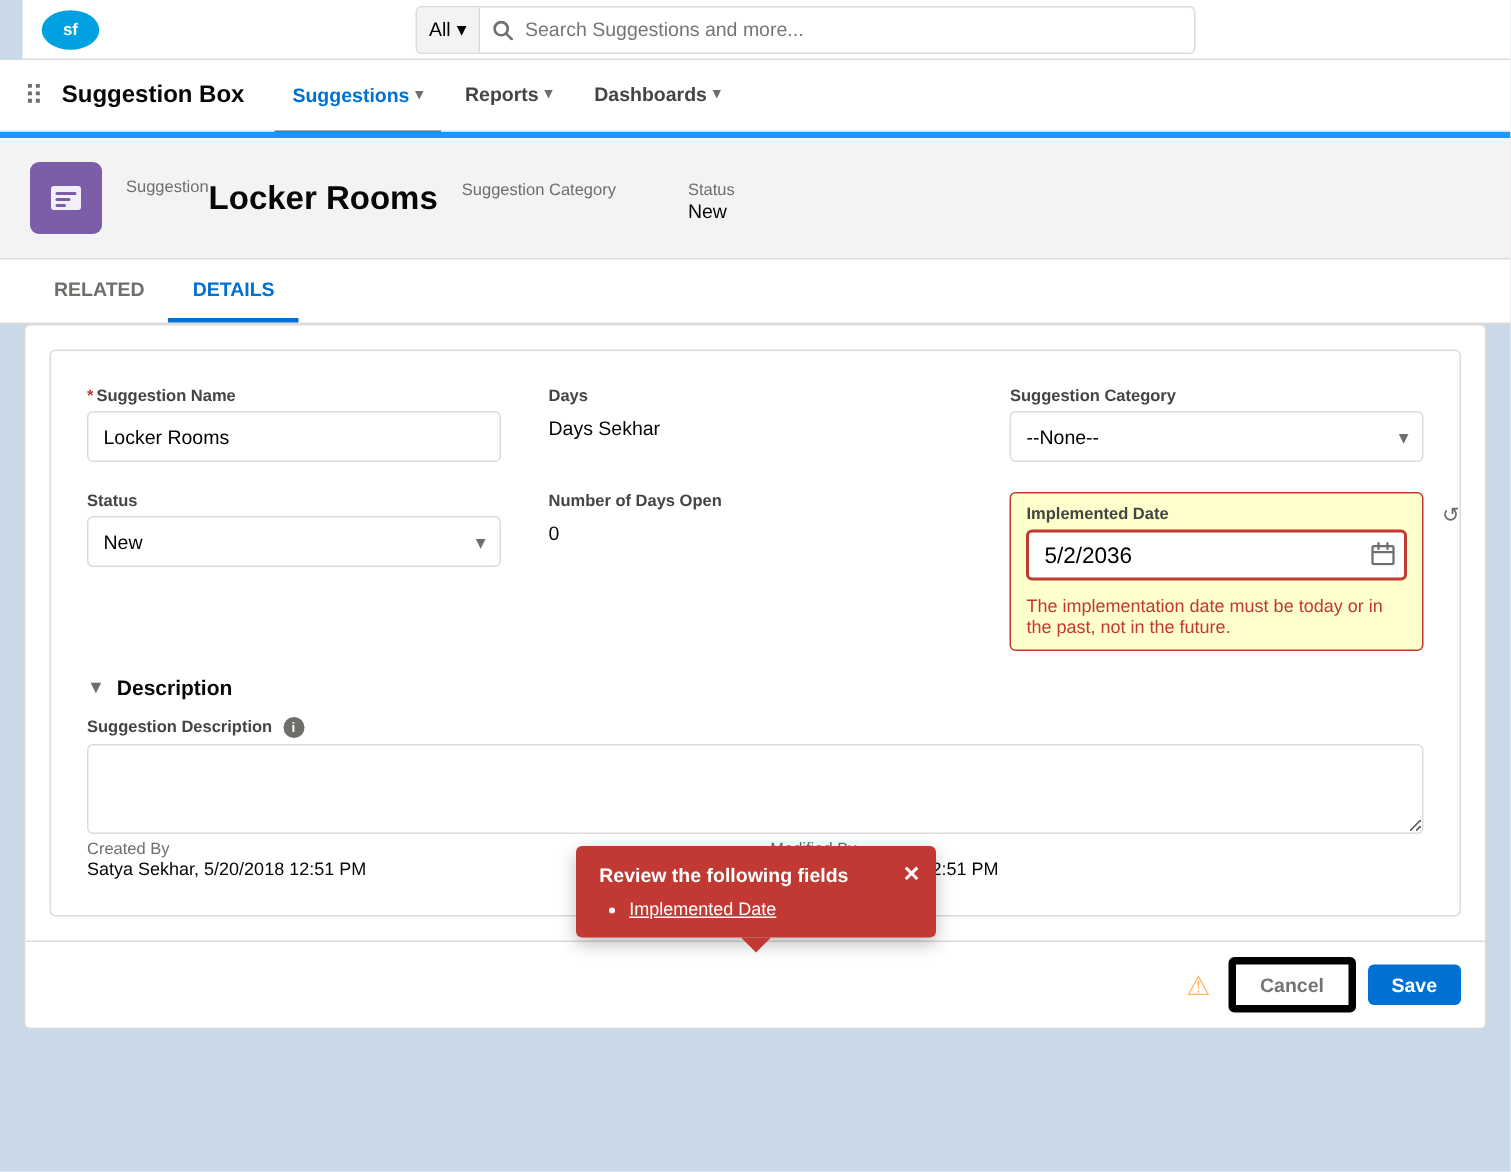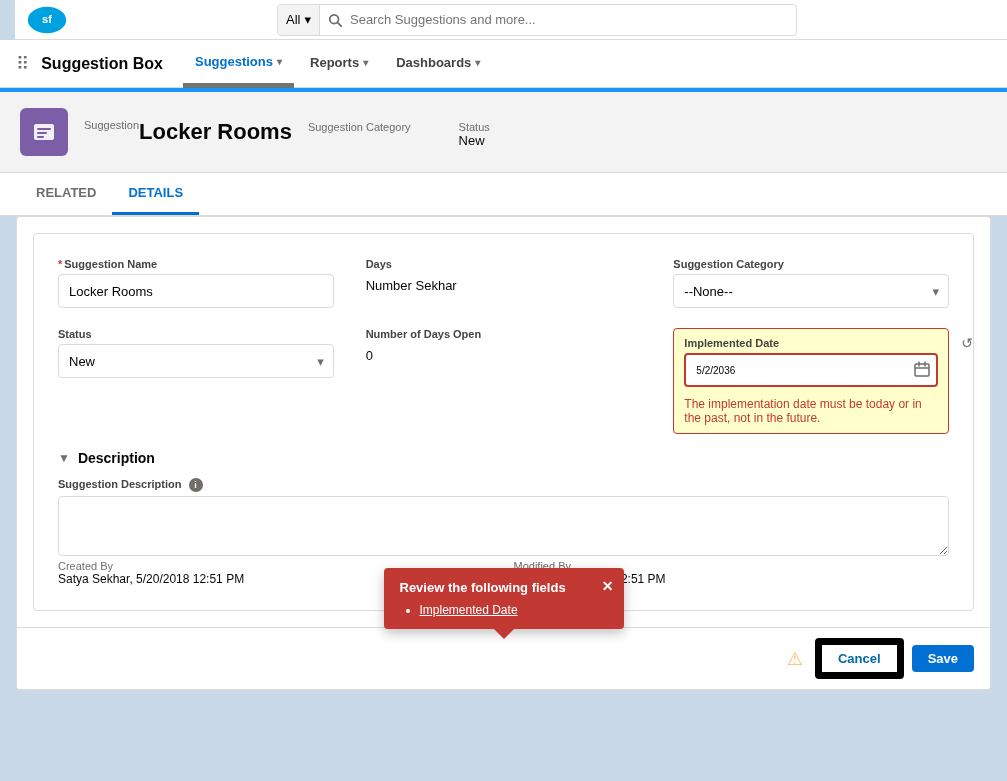--- a/index.html
+++ b/index.html
@@ -88,21 +88,21 @@
       padding: 0 12px;
       height: 48px;
       font-size: 13px;
       font-weight: 600;
       color: #444;
       cursor: pointer;
       border-bottom: 3px solid transparent;
       position: relative;
     }
     .nav-item.active {
-      border-bottom: 5px solid #737373;
+      border-bottom: 1px solid #737373;
       color: #0070d2;
     }
     .nav-chevron { font-size: 10px; color: #706e6b; }
 
     
     .blue-accent-bar {
       height: 4px;
       background: #1b96ff;
     }
 
@@ -224,21 +224,21 @@
     .implemented-date-input-wrap {
       position: relative;
       display: flex;
       align-items: center;
       margin-top: 4px;
     }
     .implemented-date-input {
       border: 2px solid #c23934;
       border-radius: 4px;
       padding: 6px 10px;
-      font-size: 10px;
+      font-size: 15px;
       outline: none;
       height: 34px;
       width: 100%;
       background: #fff;
     }
     .date-reset-icon {
       position: absolute;
       right: 34px;
       color: #706e6b;
       cursor: pointer;
@@ -294,23 +294,23 @@
       background: #fff;
       border-top: 1px solid #dddbda;
       display: flex;
       align-items: center;
       justify-content: flex-end;
       padding: 10px 16px;
       gap: 8px;
       position: relative;
     }
     .btn-cancel {
-      border: 7px solid #000000;
-      background: #fff;
-      color: #0369a1;
+      border: 5px solid #000000;
+      background: #fff;
+      color: #737373;
       border-radius: 4px;
       padding: 6px 16px;
       font-size: 13px;
       font-weight: 600;
       cursor: pointer;
     }
     .btn-save {
       background: #0070d2;
       color: #fff;
       border: none;
@@ -498,21 +498,21 @@
 
           <div class="form-group">
             <label class="form-label">
               <span class="required">*</span><span>Suggestion Name</span>
             </label>
             <input class="form-input" type="text" value="Locker Rooms" style="">
           </div>
 
           <div class="form-group">
             <span class="form-static-label">Days</span>
-            <span class="form-static-value">Number Sekhar</span>
+            <span class="form-static-value">Days Sekhar</span>
           </div>
 
           <div class="form-group">
             <label class="form-label">Suggestion Category</label>
             <div class="form-select-wrap">
               <select class="form-select">
                 <option>--None--</option>
               </select>
               <span class="select-arrow">▾</span>
             </div>

